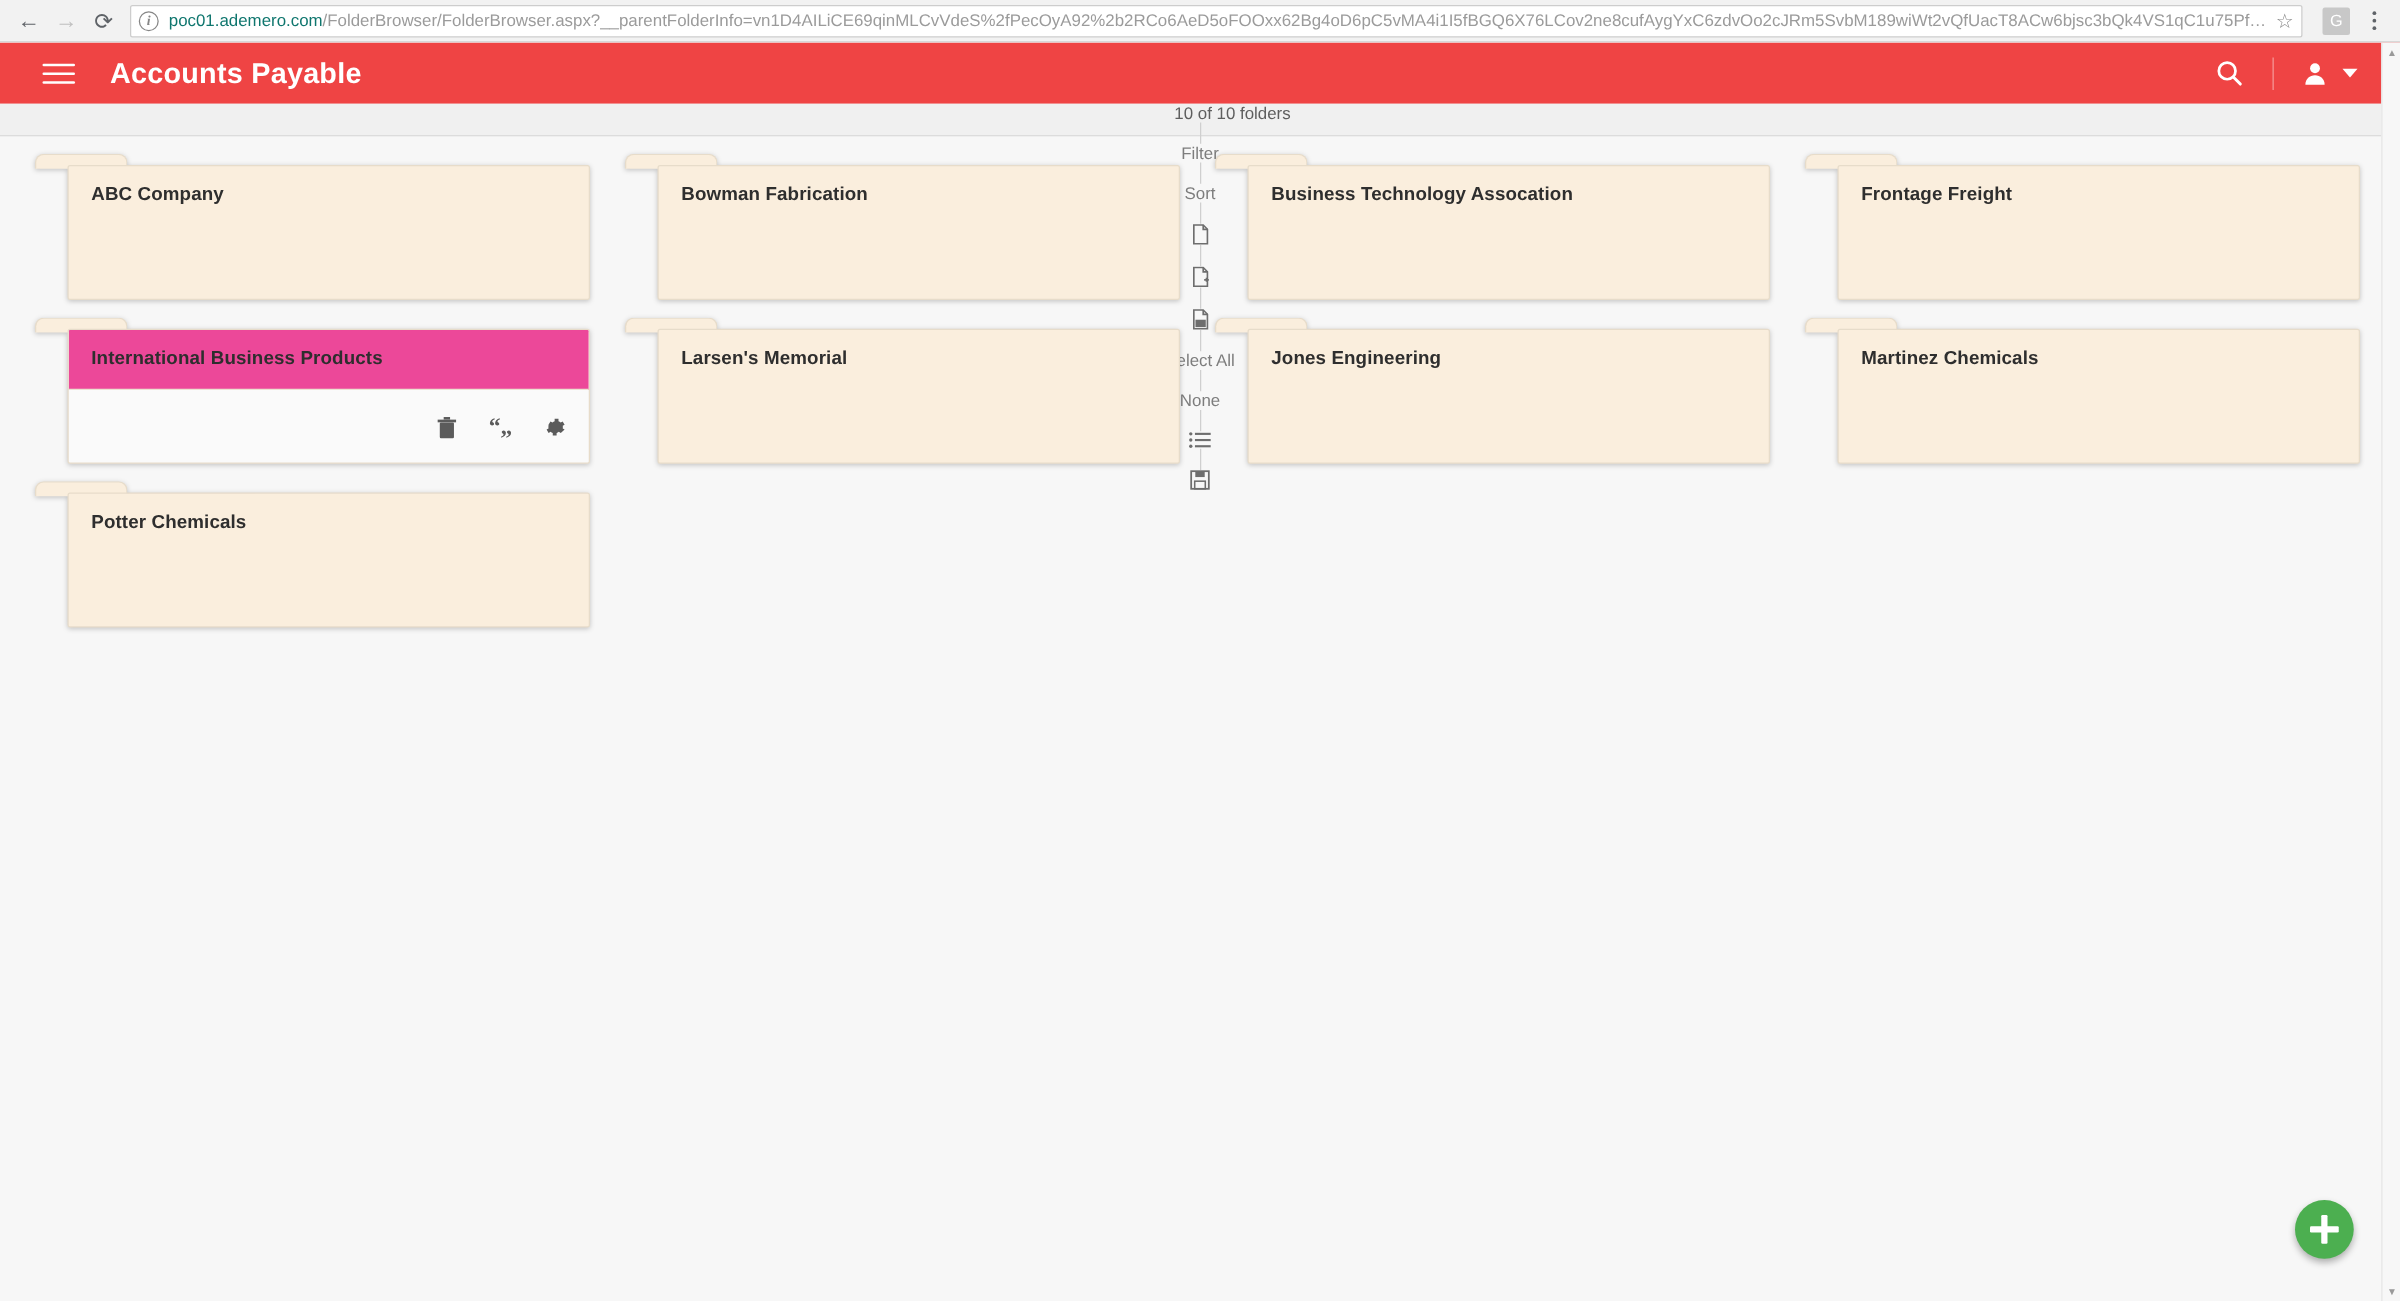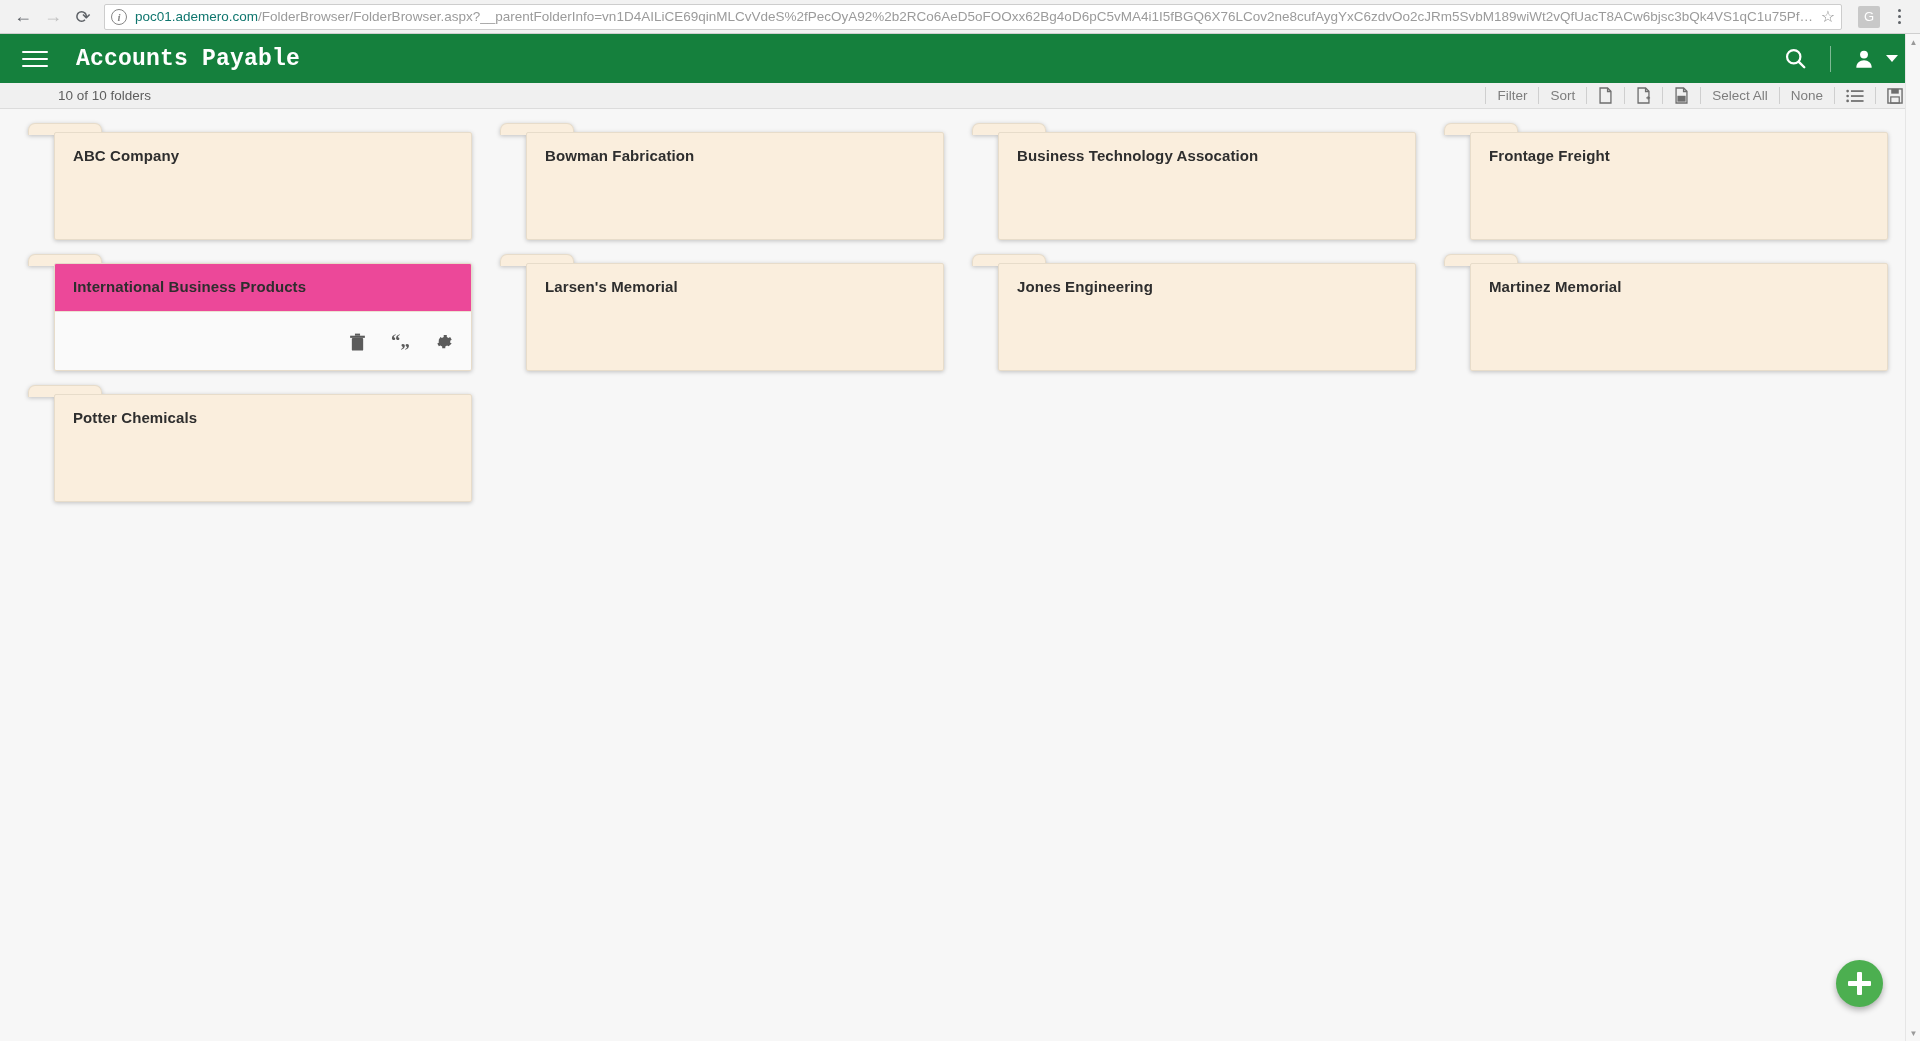--- a/index.html
+++ b/index.html
@@ -86,41 +86,41 @@
   .menu-dots {
     width: 26px; display: flex; flex-direction: column; align-items: center;
     gap: 3px; margin-left: 6px; flex: 0 0 auto;
   }
   .menu-dots i { width: 3px; height: 3px; background: #5f6368; border-radius: 50%; display: block; }
 
   
   .app { flex: 1 1 auto; position: relative; background: #f7f7f7; overflow: hidden; }
 
   .appbar {
-    height: 49px; background: #15803d; display: flex; align-items: center;
-    padding: 0 22px; color: #fff; font-family: Liberation Mono, monospace;
+    height: 49px; background: #ef4444; display: flex; align-items: center;
+    padding: 0 34px; color: #fff;
   }
   .hamburger { width: 26px; display: flex; flex-direction: column; gap: 5px; flex: 0 0 auto; }
   .hamburger i { display: block; height: 2px; background: #fff; border-radius: 1px; }
   .app-title {
     font-size: 23px; font-weight: bold; margin-left: 28px; letter-spacing: .2px;
   }
   .appbar-spacer { flex: 1 1 auto; }
   .appbar-icon { display: flex; align-items: center; justify-content: center; flex: 0 0 auto; }
   .appbar-sep { width: 1px; height: 26px; background: rgba(255,255,255,.45); margin: 0 22px; flex: 0 0 auto; }
   .user-caret {
     width: 0; height: 0; border-left: 6px solid transparent; border-right: 6px solid transparent;
     border-top: 7px solid #fff; margin-left: 11px;
   }
 
   
   .subbar {
     height: 26px; background: #f0f0f0; border-bottom: 1px solid #dcdcdc;
     display: flex; align-items: center; padding: 0 6px;
-    font-size: 13px; color: #6e6e6e;
+    font-size: 13px; color: #6e6e6e; flex-direction: column;
   }
   .folder-count { margin-left: 52px; font-size: 13.5px; color: #5e5e5e; }
   .subbar-spacer { flex: 1 1 auto; }
   .sb-item {
     padding: 0 11px; height: 26px; display: flex; align-items: center;
     color: #7d7d7d; font-size: 13.5px; white-space: nowrap;
   }
   .sb-sep { width: 1px; height: 17px; background: #cfcfcf; flex: 0 0 auto; }
   .sb-icon { padding: 0 11px; display: flex; align-items: center; height: 26px; }
 
@@ -360,21 +360,21 @@
           <div class="folder-body">
             <div class="folder-head">
               <div class="folder-name">Jones Engineering</div>
             </div>
           </div>
         </div>
         <div class="folder">
           <div class="folder-tab"></div>
           <div class="folder-body">
             <div class="folder-head">
-              <div class="folder-name">Martinez Memorial</div>
+              <div class="folder-name">Martinez Chemicals</div>
             </div>
           </div>
         </div>
         <div class="folder">
           <div class="folder-tab"></div>
           <div class="folder-body">
             <div class="folder-head">
               <div class="folder-name">Potter Chemicals</div>
             </div>
           </div>

